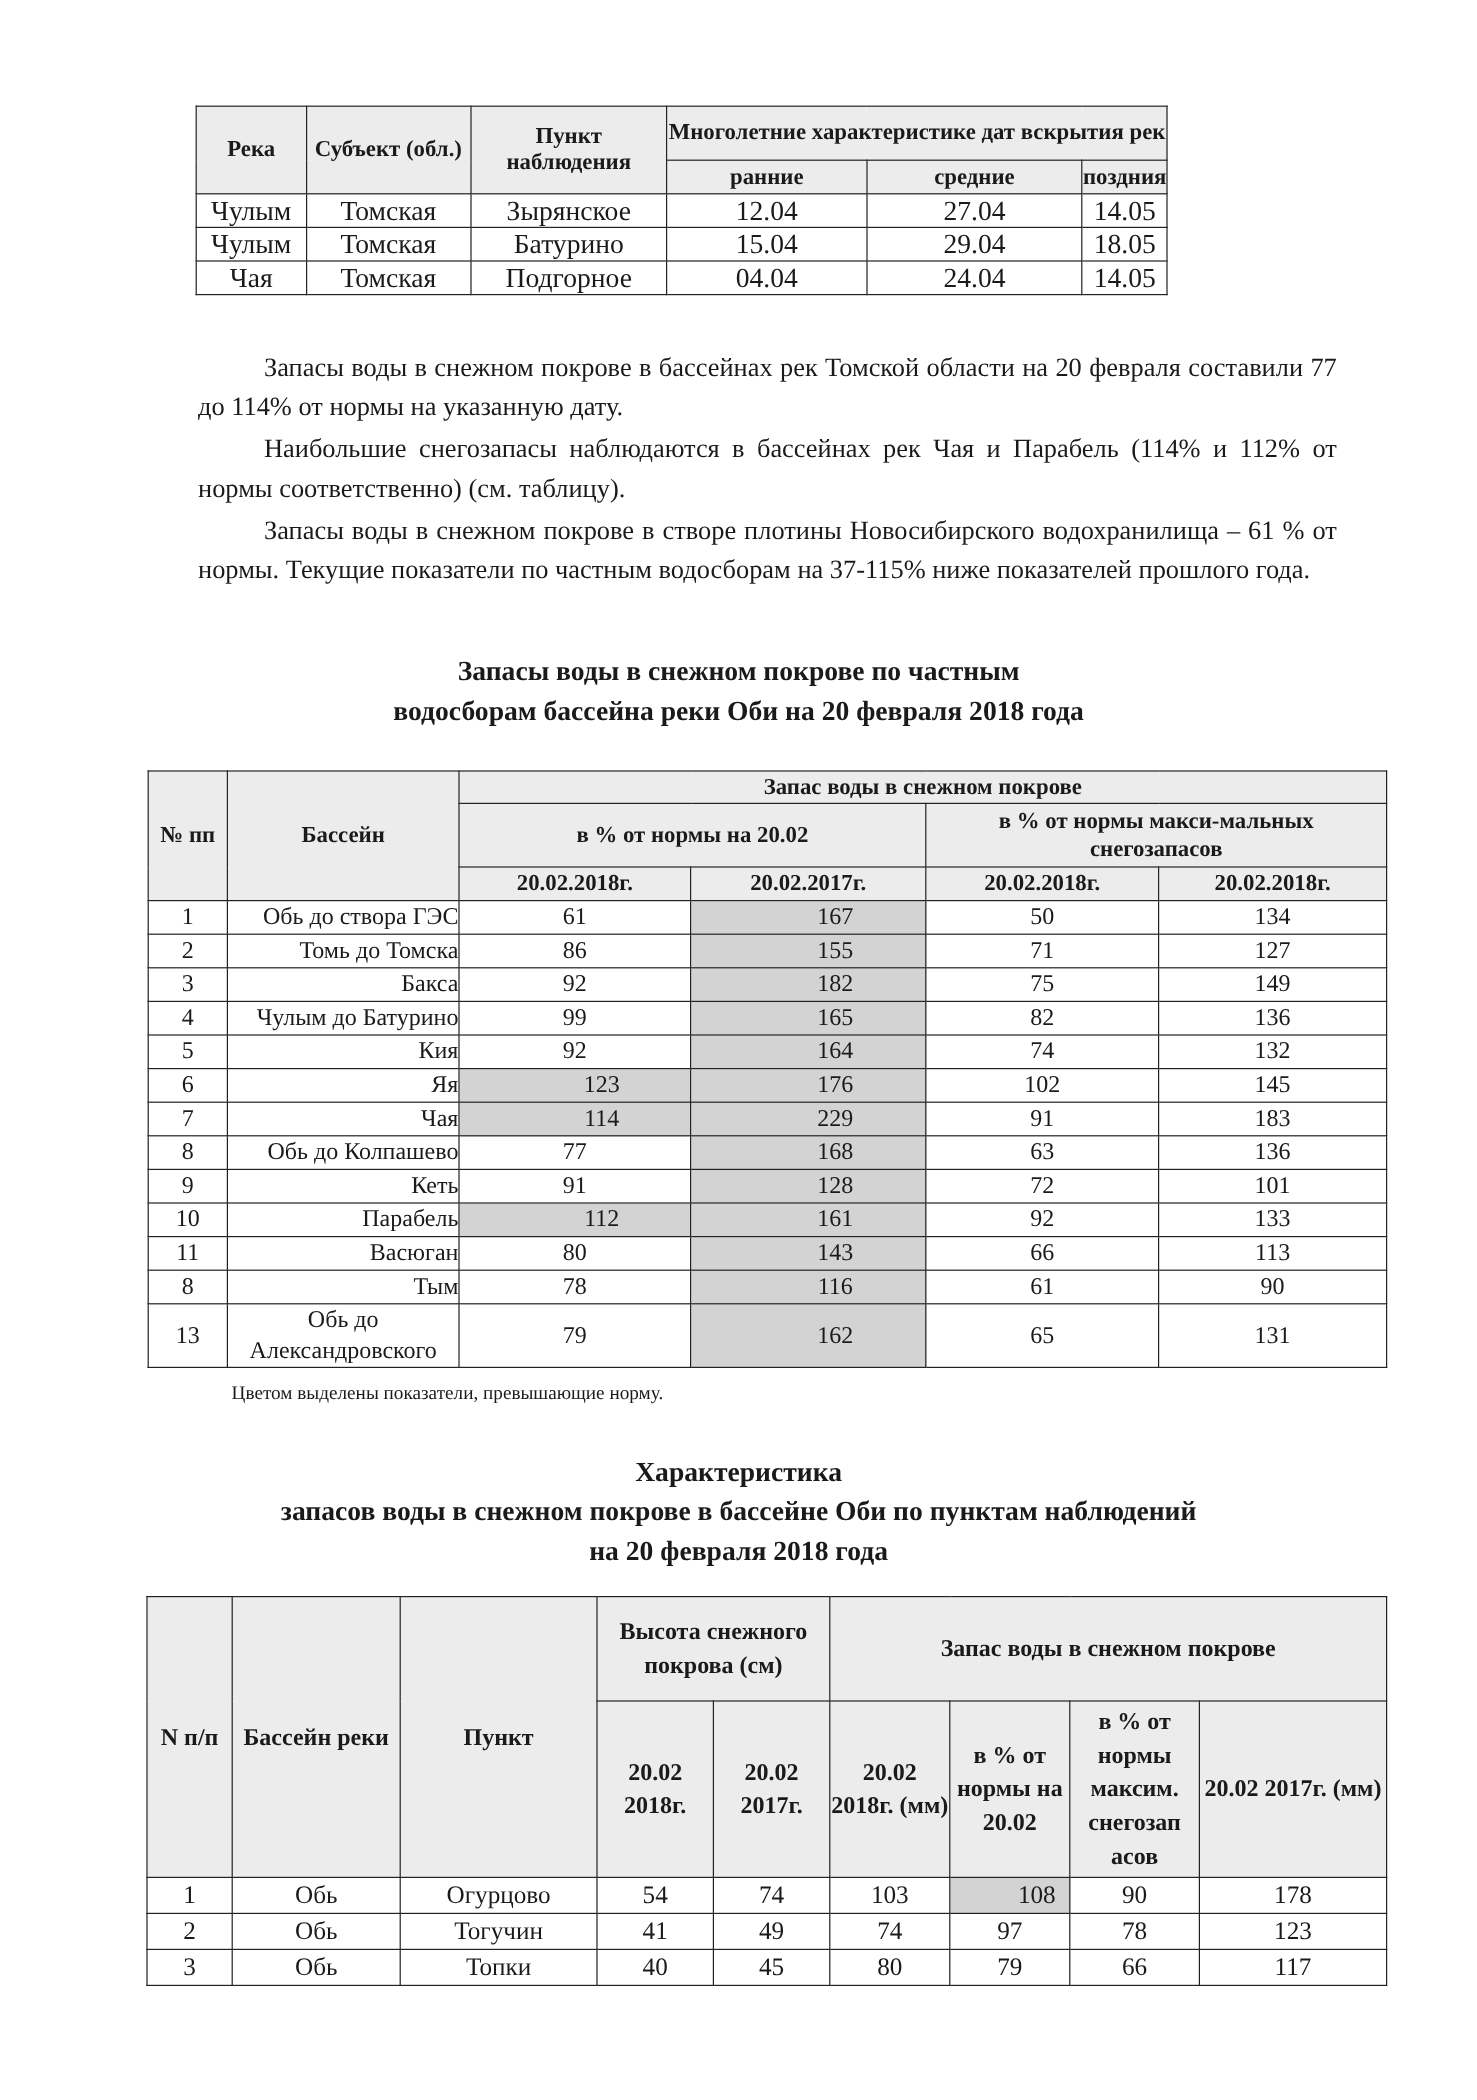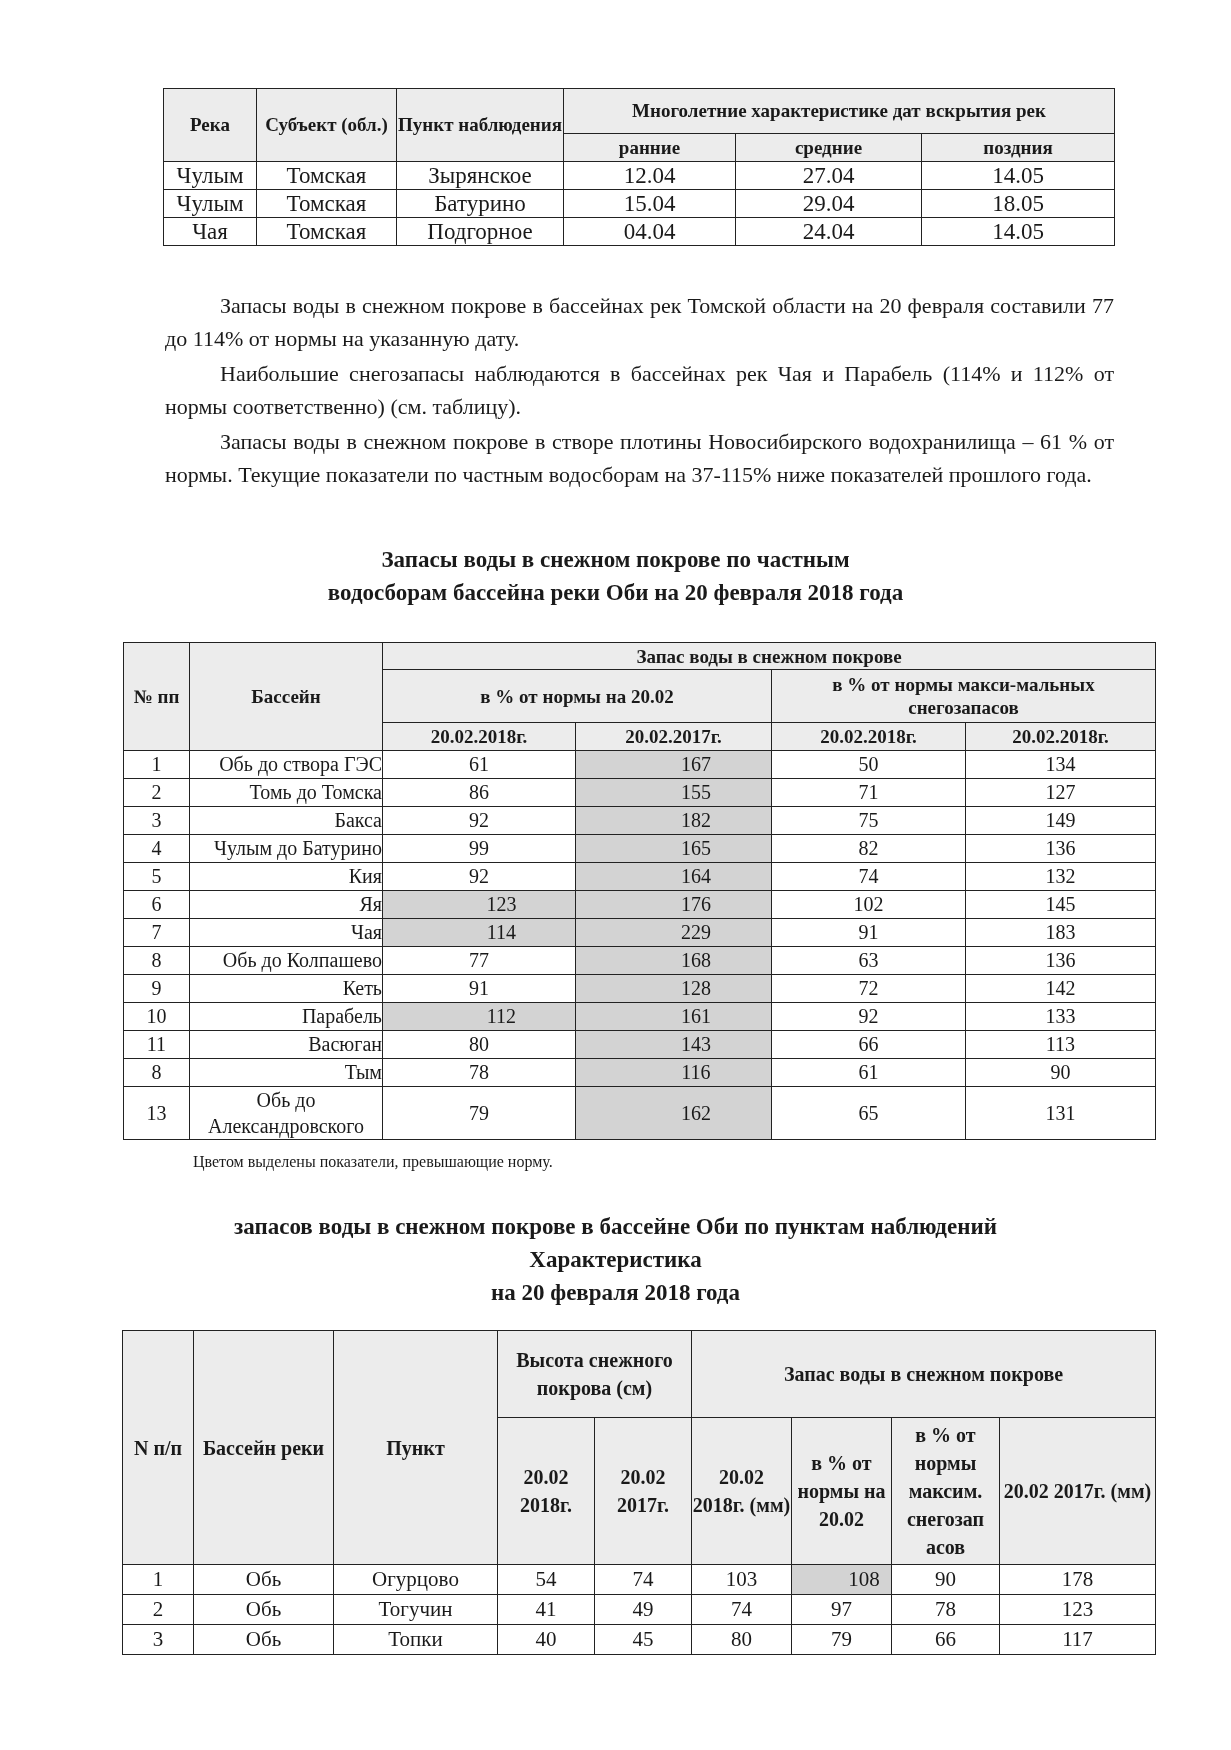--- a/index.html
+++ b/index.html
@@ -4,21 +4,21 @@
 <style>
   html, body { margin:0; padding:0; background:#ffffff; }
   body { width:1231px; height:1750px; position:relative; overflow:hidden;
          font-family:"Liberation Serif", serif; color:#1a1a1a; }
   table { border-collapse:collapse; position:absolute; }
   td, th { border:1.5px solid #222; text-align:center; padding:0; }
   .hdr { background:#ececec; font-weight:bold; }
   .shade { background:#d3d3d3;padding-left:45px; }
 
   
-  #t1 { left:163px; top:88px; width:952px; font-size:20px; }
+  #t1 { left:163px; top:88px; width:810px; font-size:20px; }
   #t1 th { font-size:19px; line-height:22px; }
   #t1 td { height:27px; font-size:23px; }
 
   
   .para { position:absolute; left:163px; width:953px; font-size:22px; line-height:33px; text-align:justify; }
   .para p { margin:2px; text-indent:55px; }
 
   .title { position:absolute; left:0; width:1231px; text-align:center; font-weight:bold; font-size:23px; line-height:33px; }
 
   
@@ -183,21 +183,21 @@
         <td class="shade">168</td>
         <td>63</td>
         <td>136</td>
       </tr>
   <tr>
         <td>9</td>
         <td class="name">Кеть</td>
         <td>91</td>
         <td class="shade">128</td>
         <td>72</td>
-        <td>142</td>
+        <td>101</td>
       </tr>
   <tr>
         <td>10</td>
         <td class="name">Парабель</td>
         <td class="shade">112</td>
         <td class="shade">161</td>
         <td>92</td>
         <td>133</td>
       </tr>
   <tr>
@@ -222,22 +222,22 @@
         <td>79</td>
         <td class="shade">162</td>
         <td>65</td>
         <td>131</td>
       </tr>
 </tbody>
   </table>
 <div class="note">Цветом выделены показатели, превышающие норму.</div>
 
 <div class="title" style="top:1210px">
+  <div>Характеристика</div>
   <div>запасов воды в снежном покрове в бассейне Оби по пунктам наблюдений</div>
-  <div>Характеристика</div>
   <div>на 20 февраля 2018 года</div>
 </div>
 
 <table id="t3">
   <colgroup>
       <col style="width:71px">
       <col style="width:140px">
       <col style="width:164px">
       <col style="width:97px">
       <col style="width:97px">

